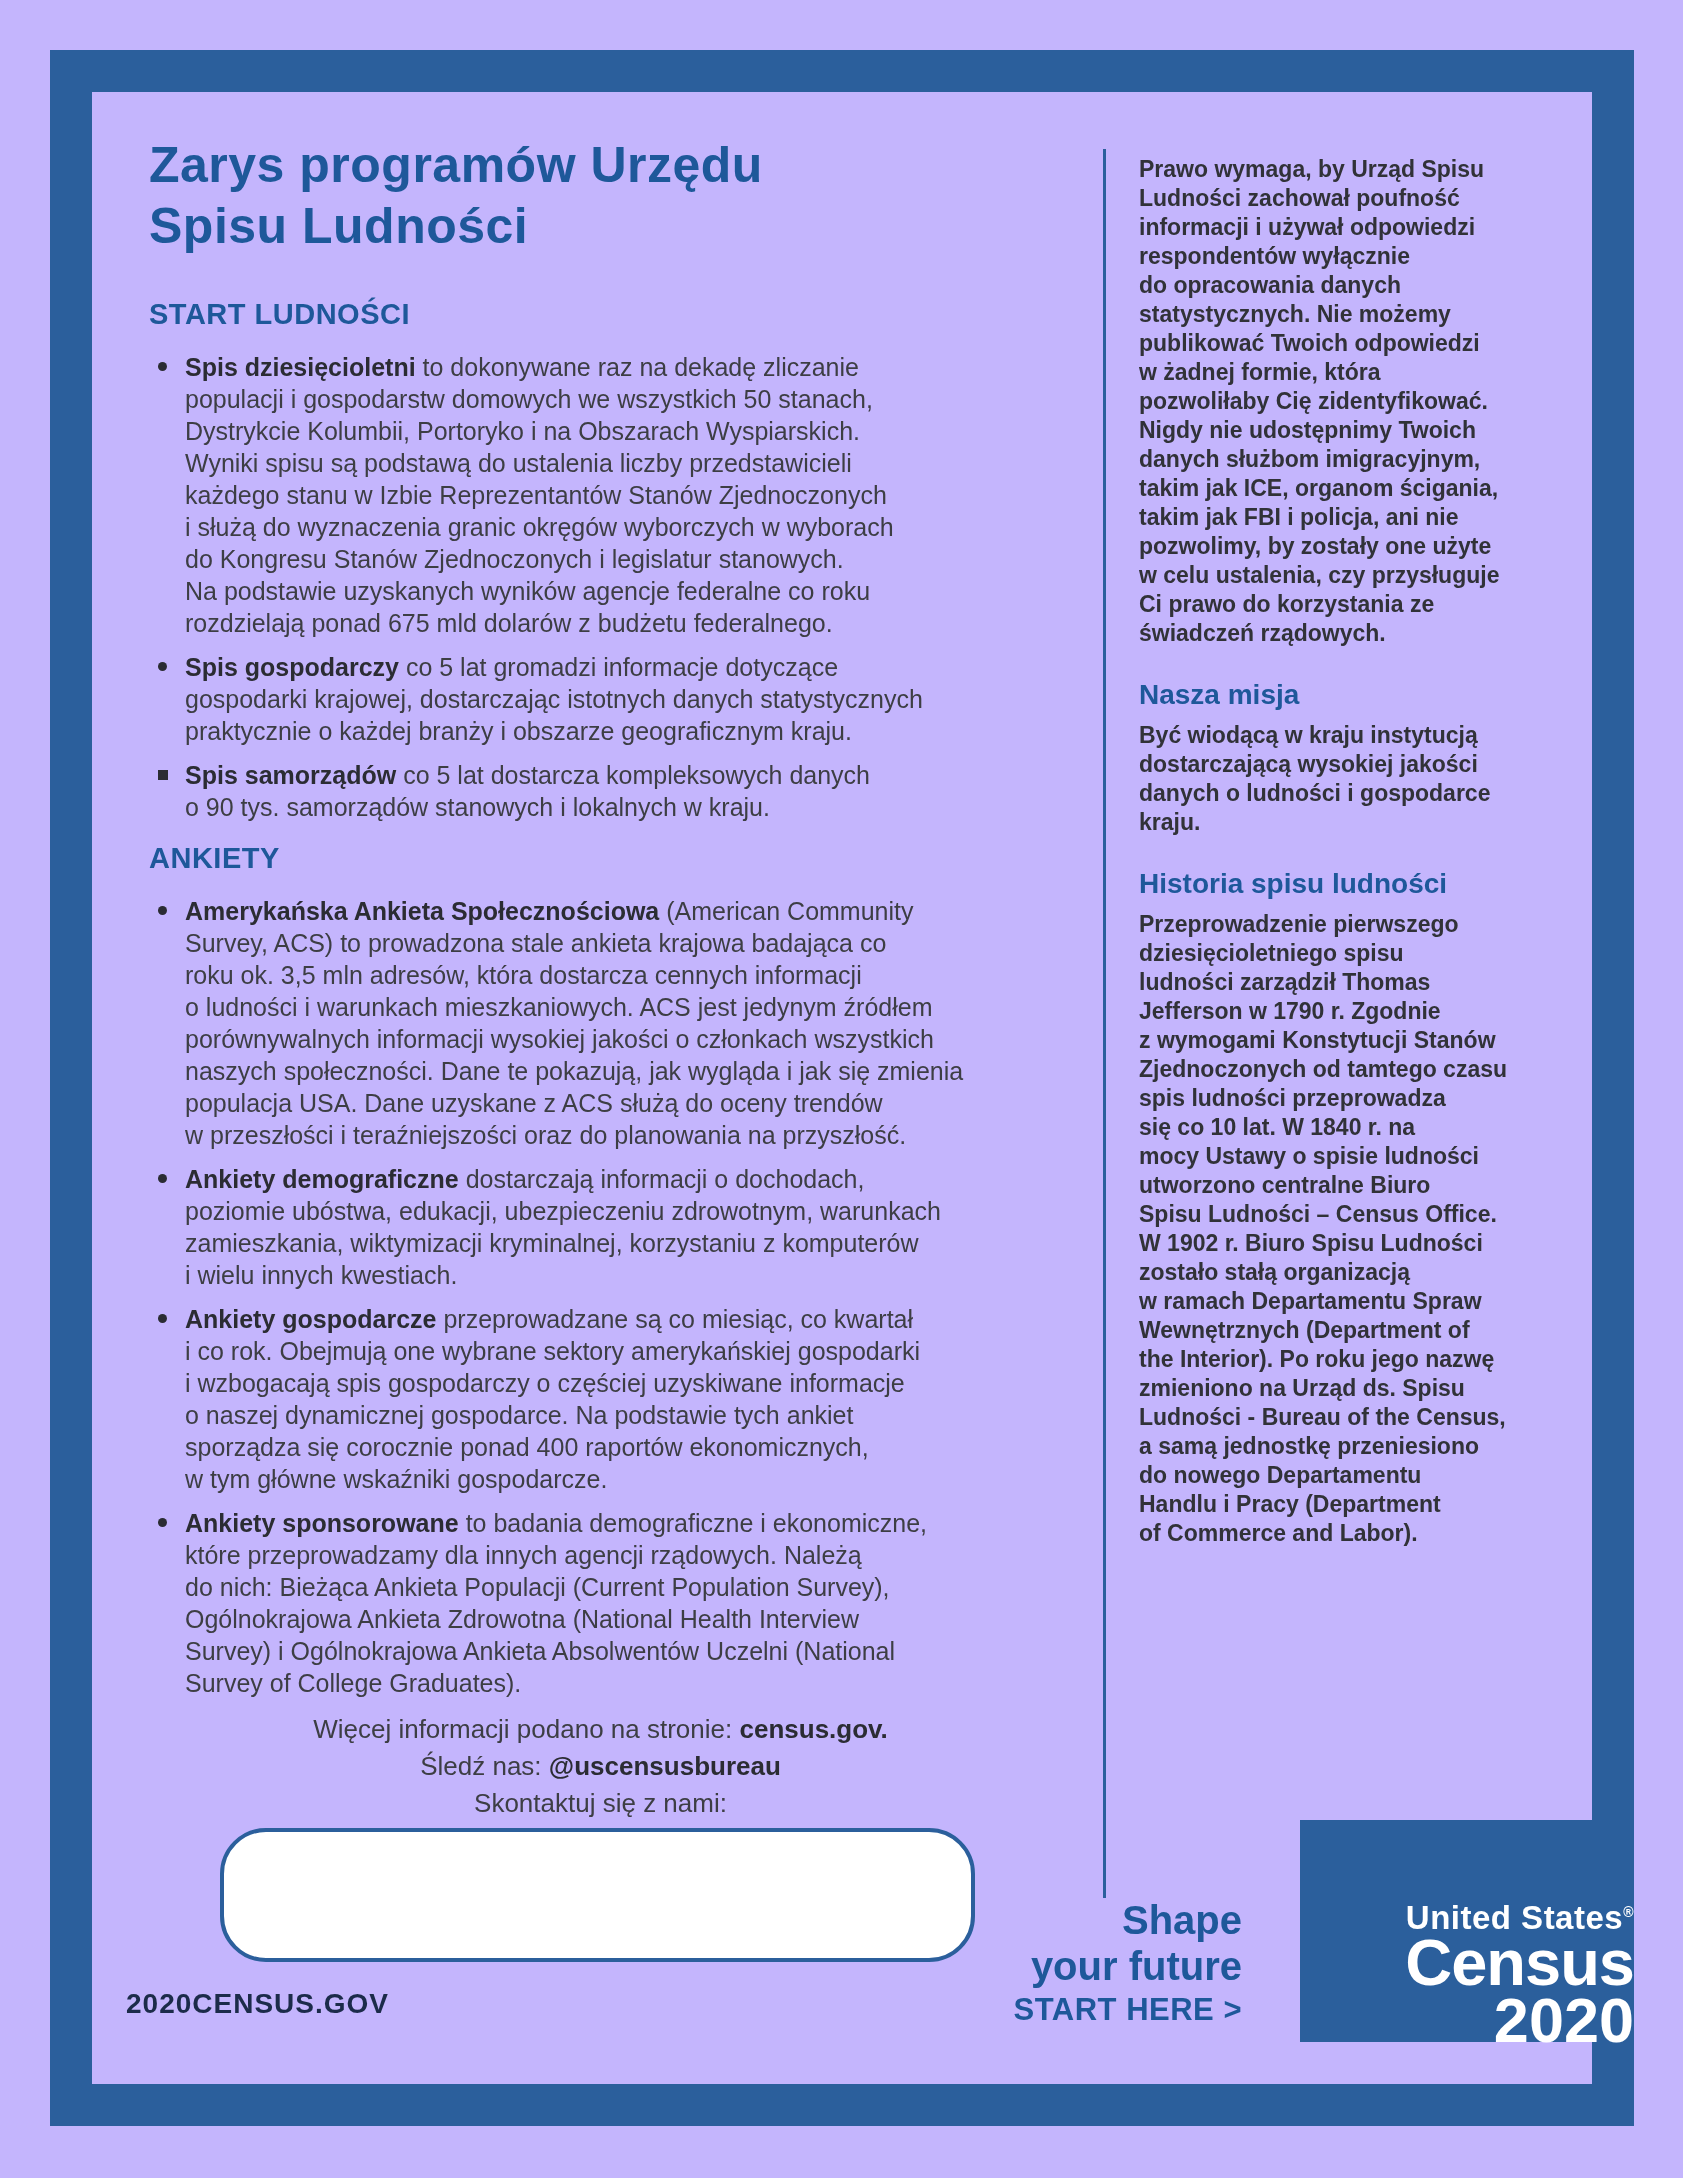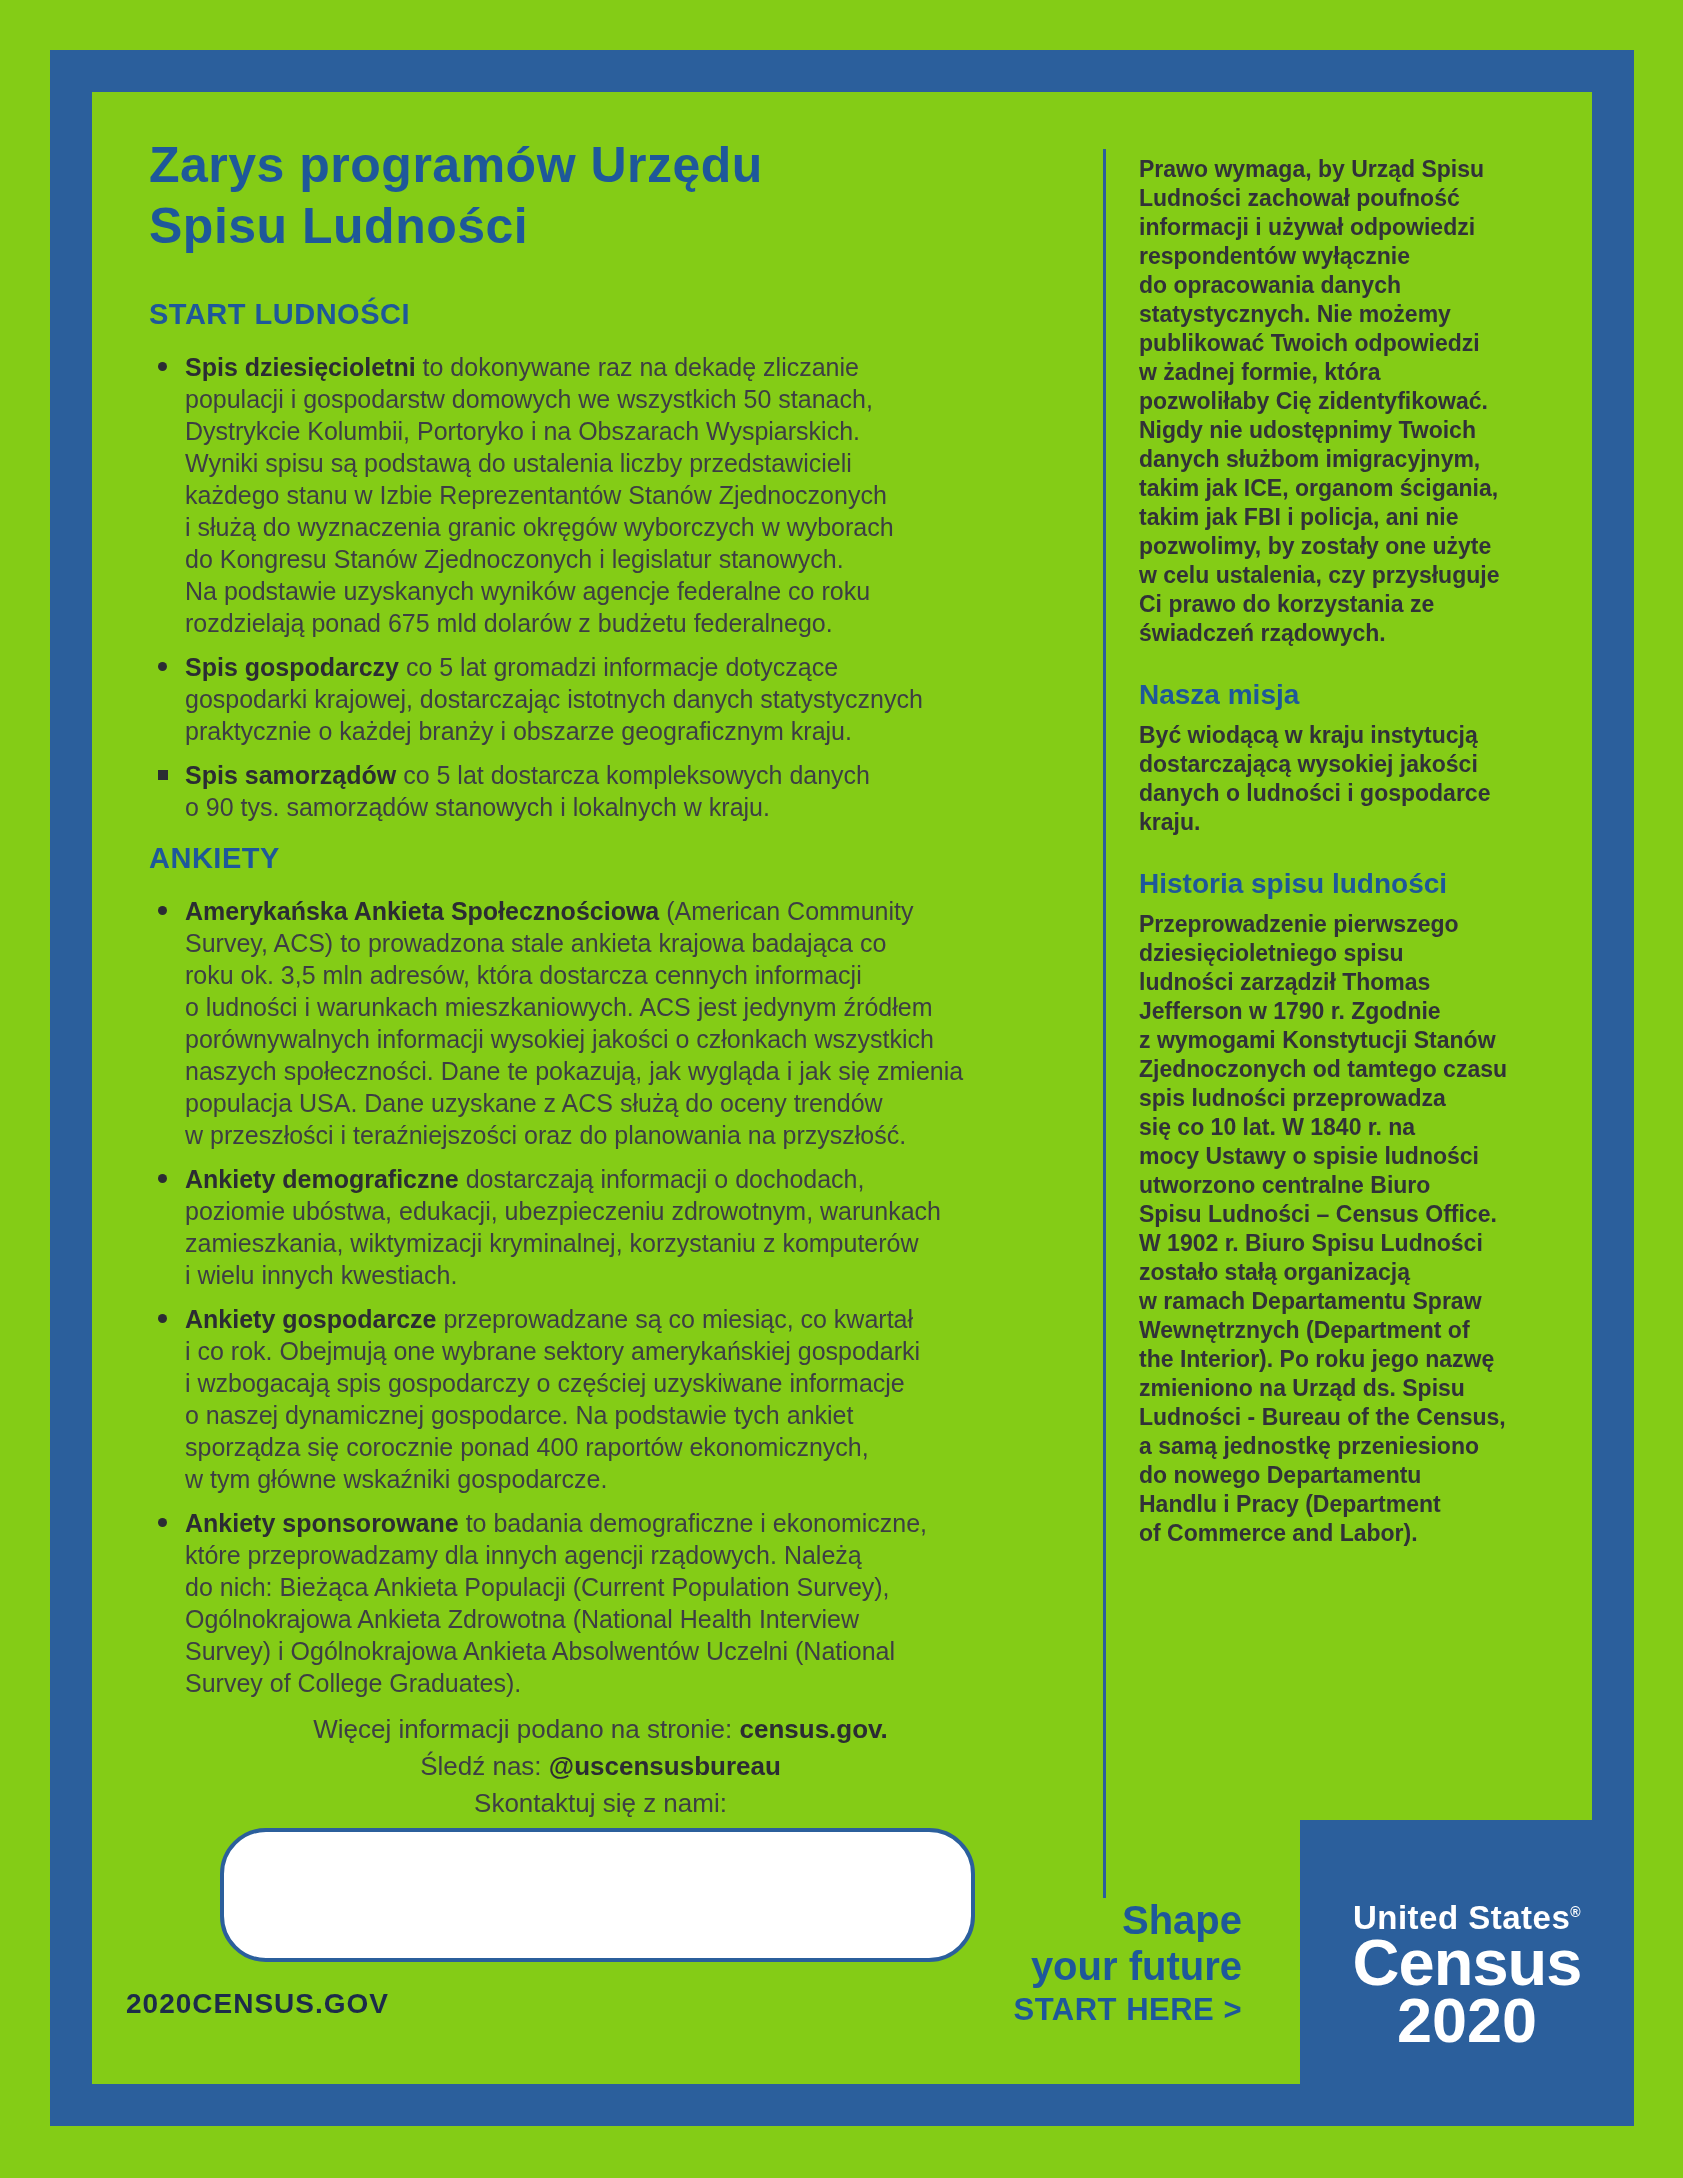--- a/index.html
+++ b/index.html
@@ -4,21 +4,21 @@
 <style>
   :root{
     --blue:#1E589A;
     --frame:#2B5F9C;
     --ink:#3D3E44;
     --ink-strong:#2B2C33;
     --sb-ink:#313238;
     --navy:#1C2B4A;
   }
   html,body{margin:0;padding:0;background:#ffffff;}
-  .page{position:relative;width:1683px;height:2178px;background:#84cc16;overflow:hidden;
+  .page{position:relative;width:1683px;height:2178px;background:#c4b5fd;overflow:hidden;
         font-family:"Liberation Sans",sans-serif;}
   .frame{position:absolute;left:50px;top:50px;width:1584px;height:2076px;
          border:42px solid var(--frame);box-sizing:border-box;}
   .divider{position:absolute;left:1103px;top:149px;width:3px;height:1749px;background:var(--frame);}
 
   .main{position:absolute;left:149px;top:121px;width:941px;}
   .title{margin:14px 0 40px 0;font-size:50px;line-height:61px;font-weight:bold;
          color:var(--blue);white-space:pre-line;letter-spacing:0.5px;}
   .h2{margin:0 0 20px 0;font-size:29px;line-height:34px;font-weight:bold;
       color:var(--blue);letter-spacing:0.5px;}
@@ -42,22 +42,22 @@
   .sb-sec{margin-bottom:30px;}
   .sb-h{margin:0 0 10px 0;font-size:28px;line-height:33px;font-weight:bold;color:var(--blue);
         white-space:pre-line;}
   .sb-b{font-size:23px;line-height:29px;font-weight:bold;color:var(--sb-ink);white-space:pre-line;}
 
   .promo{position:absolute;left:891px;top:1897px;width:351px;text-align:right;
          color:var(--blue);font-weight:bold;}
   .promo .l1,.promo .l2{font-size:40px;line-height:46px;}
   .promo .cta{font-size:31px;line-height:42px;letter-spacing:0.5px;}
 
-  .logo-box{position:absolute;left:1300px;top:1820px;width:334px;height:306px;
-            background:var(--frame);color:#fff;text-align:center;}
+  .logo-box{position:absolute;left:1300px;top:1820px;width:334px;height:222px;
+            background:var(--frame);color:#fff;text-align:right;}
   .lg-us{margin-top:75px;font-size:33px;font-weight:bold;letter-spacing:0.5px;line-height:34px;}
   .lg-us sup{font-size:14px;}
   .lg-census{font-size:65px;line-height:55px;font-weight:bold;letter-spacing:-1px;}
   .lg-2020{font-size:63px;line-height:61px;font-weight:bold;}
 </style>
 </head>
 <body>
 
 <div class="page">
   <div class="frame"></div>

